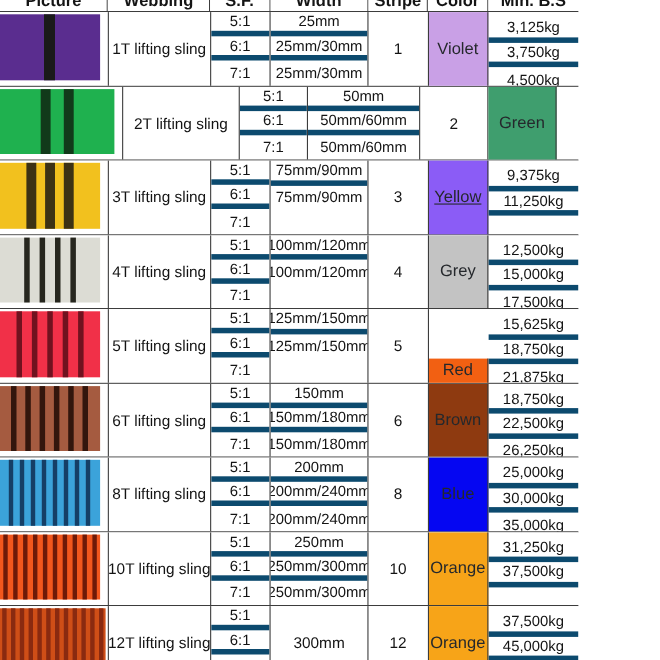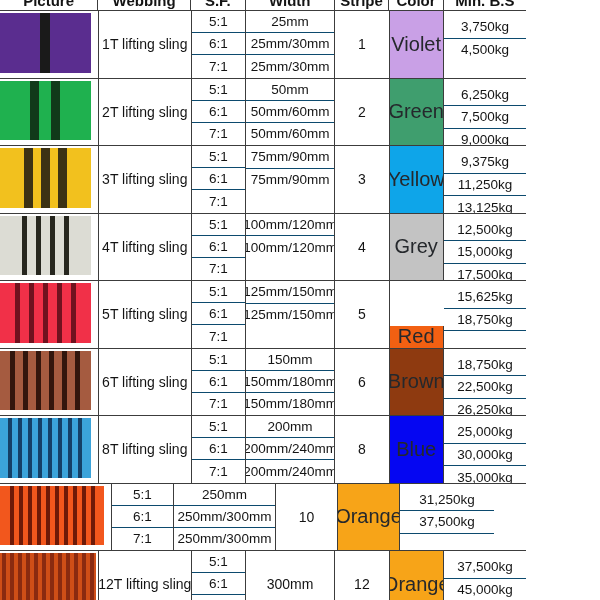--- a/index.html
+++ b/index.html
@@ -27,28 +27,28 @@
   .cell.last{border-right:none}
 
   
   .pic-cell{padding:2px 7px 5px 0;align-items:stretch;justify-content:stretch}
   .pic{flex:1;display:flex;justify-content:center;align-items:stretch}
   .stripe-bar{height:100%;flex:0 0 auto}
 
   
   .subcol{flex-direction:column;align-items:stretch;justify-content:flex-start;padding:0}
   .sub{height:22.5px;display:flex;align-items:center;justify-content:center;font-size:13.5px;white-space:nowrap}
-  .sub.sep{border-bottom:1px solid #0c4a6e;box-sizing:border-box}
+  .sub.sep{border-bottom:5px solid #0c4a6e;box-sizing:border-box}
   .merged{flex:1;display:flex;align-items:center;justify-content:center;font-size:14px}
 
   
   .bs-cell{display:block;padding:0}
   .bs-wrap{transform:translateY(5px)}
 
-  .color-cell{font-size:20px;color:#25282c}
+  .color-cell{font-size:15px;color:#25282c}
   .webbing-cell span{white-space:nowrap}
 </style>
 </head>
 <body>
 
 <div class="tbl">
   <div class="hrow" id="header-row">
       <div class="hcell w-pic">
         <span>Picture</span>
       </div>
@@ -105,20 +105,23 @@
         </div>
         <div class="cell w-stripe">
           <span>1</span>
         </div>
         <div class="cell w-color color-cell" style="background: rgb(201, 160, 230);">
           <span>Violet</span>
         </div>
         <div class="cell subcol w-bs bs-cell last">
           <div class="bs-wrap">
             <div class="sub sep">
+              <span>3,125kg</span>
+            </div>
+            <div class="sub sep">
               <span>3,750kg</span>
             </div>
             <div class="sub">
               <span>4,500kg</span>
             </div>
           </div>
         </div>
       </div>
       <div class="group">
         <div class="cell pic-cell w-pic">
@@ -150,33 +153,20 @@
           </div>
           <div class="sub">
             <span>50mm/60mm</span>
           </div>
         </div>
         <div class="cell w-stripe">
           <span>2</span>
         </div>
         <div class="cell w-color color-cell" style="background: rgb(63, 158, 110); align-items: center;">
           <span>Green</span>
-        </div>
-        <div class="cell subcol w-bs bs-cell last">
-          <div class="bs-wrap">
-            <div class="sub sep">
-              <span>6,250kg</span>
-            </div>
-            <div class="sub sep">
-              <span>7,500kg</span>
-            </div>
-            <div class="sub">
-              <span>9,000kg</span>
-            </div>
-          </div>
         </div>
       </div>
       <div class="group">
         <div class="cell pic-cell w-pic">
           <div class="pic" style="background: rgb(242, 193, 30);">
             <div class="stripe-bar" style="width: 9px; margin: 0px 4px; background: rgb(60, 50, 20);"></div>
             <div class="stripe-bar" style="width: 9px; margin: 0px 4px; background: rgb(60, 50, 20);"></div>
             <div class="stripe-bar" style="width: 9px; margin: 0px 4px; background: rgb(60, 50, 20);"></div>
           </div>
         </div>
@@ -198,33 +188,30 @@
           <div class="sub sep">
             <span>75mm/90mm</span>
           </div>
           <div class="sub">
             <span>75mm/90mm</span>
           </div>
         </div>
         <div class="cell w-stripe">
           <span>3</span>
         </div>
-        <div class="cell w-color color-cell" style="background: #0ea5e9;">
+        <div class="cell w-color color-cell" style="background: #8b5cf6; text-decoration: underline;">
           <span>Yellow</span>
         </div>
         <div class="cell subcol w-bs bs-cell last">
           <div class="bs-wrap">
             <div class="sub sep">
               <span>9,375kg</span>
             </div>
             <div class="sub sep">
               <span>11,250kg</span>
-            </div>
-            <div class="sub">
-              <span>13,125kg</span>
             </div>
           </div>
         </div>
       </div>
       <div class="group">
         <div class="cell pic-cell w-pic">
           <div class="pic" style="background: rgb(220, 220, 212);">
             <div class="stripe-bar" style="width: 5px; margin: 0px 4.5px; background: rgb(38, 38, 30);"></div>
             <div class="stripe-bar" style="width: 5px; margin: 0px 4.5px; background: rgb(38, 38, 30);"></div>
             <div class="stripe-bar" style="width: 5px; margin: 0px 4.5px; background: rgb(38, 38, 30);"></div>
@@ -311,20 +298,23 @@
         <div class="cell w-color color-cell" style="background: rgb(242, 96, 18); margin-top: 45px;">
           <span>Red</span>
         </div>
         <div class="cell subcol w-bs bs-cell last">
           <div class="bs-wrap">
             <div class="sub sep">
               <span>15,625kg</span>
             </div>
             <div class="sub sep">
               <span>18,750kg</span>
+            </div>
+            <div class="sub">
+              <span>21,875kg</span>
             </div>
           </div>
         </div>
       </div>
       <div class="group">
         <div class="cell pic-cell w-pic">
           <div class="pic" style="background: rgb(165, 91, 64);">
             <div class="stripe-bar" style="width: 5px; margin: 0px 4px; background: rgb(51, 22, 13);"></div>
             <div class="stripe-bar" style="width: 5px; margin: 0px 4px; background: rgb(51, 22, 13);"></div>
             <div class="stripe-bar" style="width: 5px; margin: 0px 4px; background: rgb(51, 22, 13);"></div>
@@ -444,20 +434,23 @@
             <div class="stripe-bar" style="width: 4px; margin: 0px 2.5px; background: rgb(110, 26, 8);"></div>
             <div class="stripe-bar" style="width: 4px; margin: 0px 2.5px; background: rgb(110, 26, 8);"></div>
             <div class="stripe-bar" style="width: 4px; margin: 0px 2.5px; background: rgb(110, 26, 8);"></div>
             <div class="stripe-bar" style="width: 4px; margin: 0px 2.5px; background: rgb(110, 26, 8);"></div>
             <div class="stripe-bar" style="width: 4px; margin: 0px 2.5px; background: rgb(110, 26, 8);"></div>
             <div class="stripe-bar" style="width: 4px; margin: 0px 2.5px; background: rgb(110, 26, 8);"></div>
             <div class="stripe-bar" style="width: 4px; margin: 0px 2.5px; background: rgb(110, 26, 8);"></div>
             <div class="stripe-bar" style="width: 4px; margin: 0px 2.5px; background: rgb(110, 26, 8);"></div>
           </div>
         </div>
+        <div class="cell w-web webbing-cell">
+          <span>10T lifting sling</span>
+        </div>
         <div class="cell subcol w-sf">
           <div class="sub sep">
             <span>5:1</span>
           </div>
           <div class="sub sep">
             <span>6:1</span>
           </div>
           <div class="sub">
             <span>7:1</span>
           </div>

